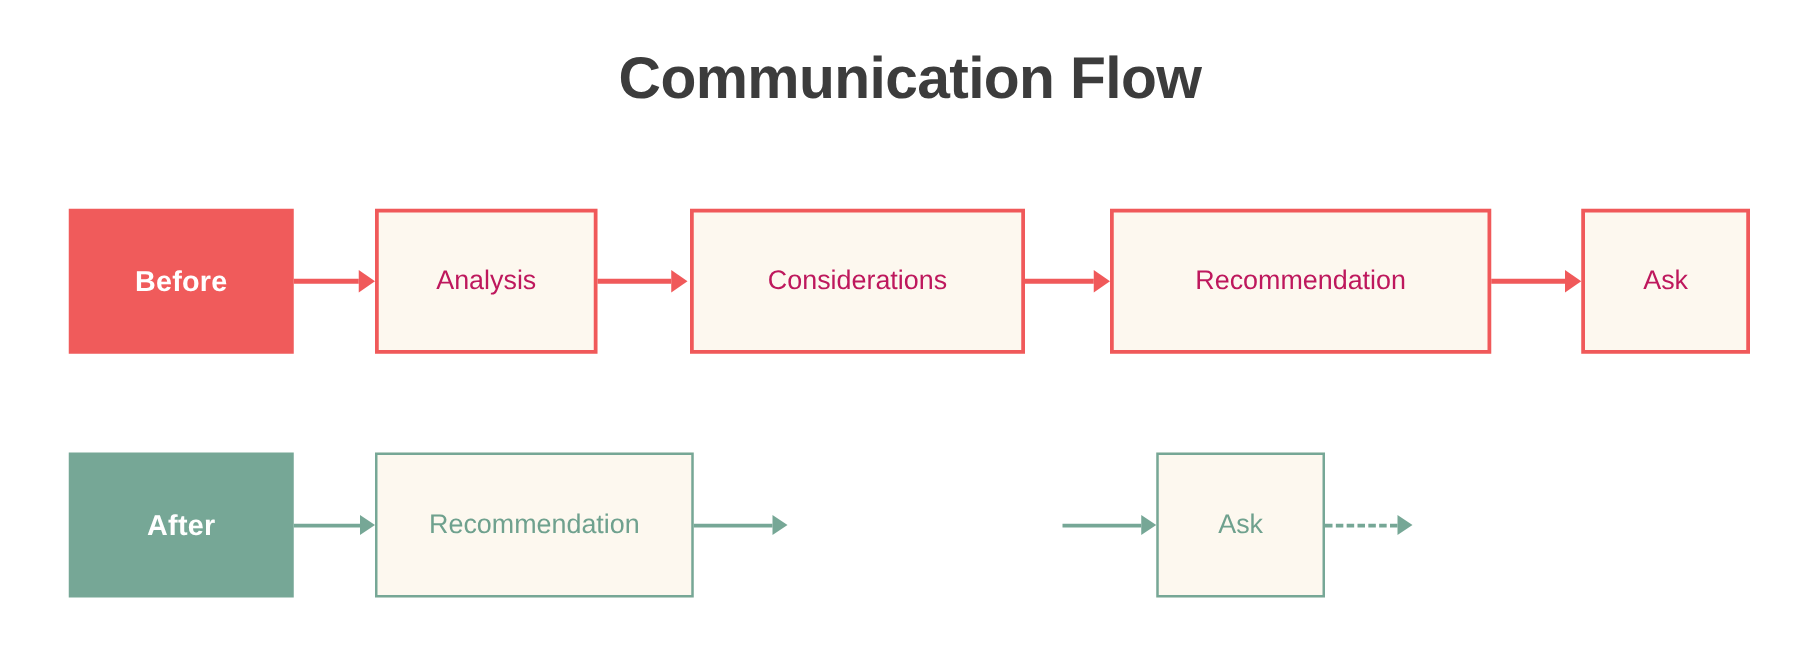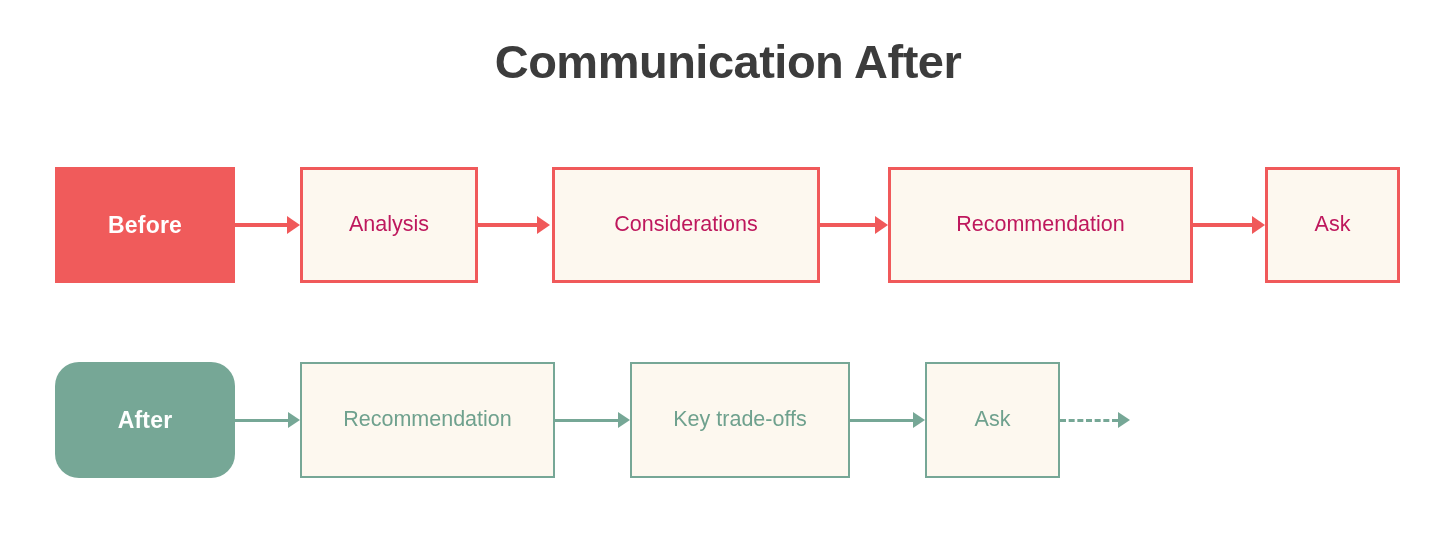--- a/index.html
+++ b/index.html
@@ -53,21 +53,21 @@
     height: 116px;
     display: flex;
     align-items: center;
     justify-content: center;
     color: #ffffff;
     font-size: 23px;
     font-weight: bold;
     letter-spacing: 0.2px;
   }
   .stage-label.before { background: #f05b5b; }
-  .stage-label.after  { background: #76a796; border-radius: 24px; }
+  .stage-label.after  { background: #76a796; }
 
   
   .flow-box {
     position: absolute;
     top: 0;
     height: 116px;
     box-sizing: border-box;
     background: #fdf8ef;
     display: flex;
     align-items: center;
@@ -118,21 +118,21 @@
     background: none;
     border-top: 3px dashed #76a796;
     height: 0;
   }
 </style>
 </head>
 <body>
 
 <div id="canvas">
 
-  <div id="page-title">Communication After</div>
+  <div id="page-title">Communication Flow</div>
 
   <div class="flow-row" id="row-before">
 
     <div class="stage-label before">Before</div>
 
     <div class="arrow red" style="left:235px; width:65px;">
       <div class="shaft" style="width:52px;"></div>
       <div class="head" style="left:52px;"></div>
     </div>
 
@@ -169,21 +169,20 @@
       <div class="head" style="left:53px;"></div>
     </div>
 
     <div class="flow-box green" style="left:300px; width:255px;">Recommendation</div>
 
     <div class="arrow green" style="left:555px; width:75px;">
       <div class="shaft" style="width:63px;"></div>
       <div class="head" style="left:63px;"></div>
     </div>
 
-    <div class="flow-box green" style="left:630px; width:220px;">Key trade-offs</div>
 
     <div class="arrow green" style="left:850px; width:75px;">
       <div class="shaft" style="width:63px;"></div>
       <div class="head" style="left:63px;"></div>
     </div>
 
     <div class="flow-box green" style="left:925px; width:135px;">Ask</div>
 
     <div class="arrow green dashed-arrow" style="left:1060px; width:72px;">
       <div class="shaft" style="width:58px;"></div>

